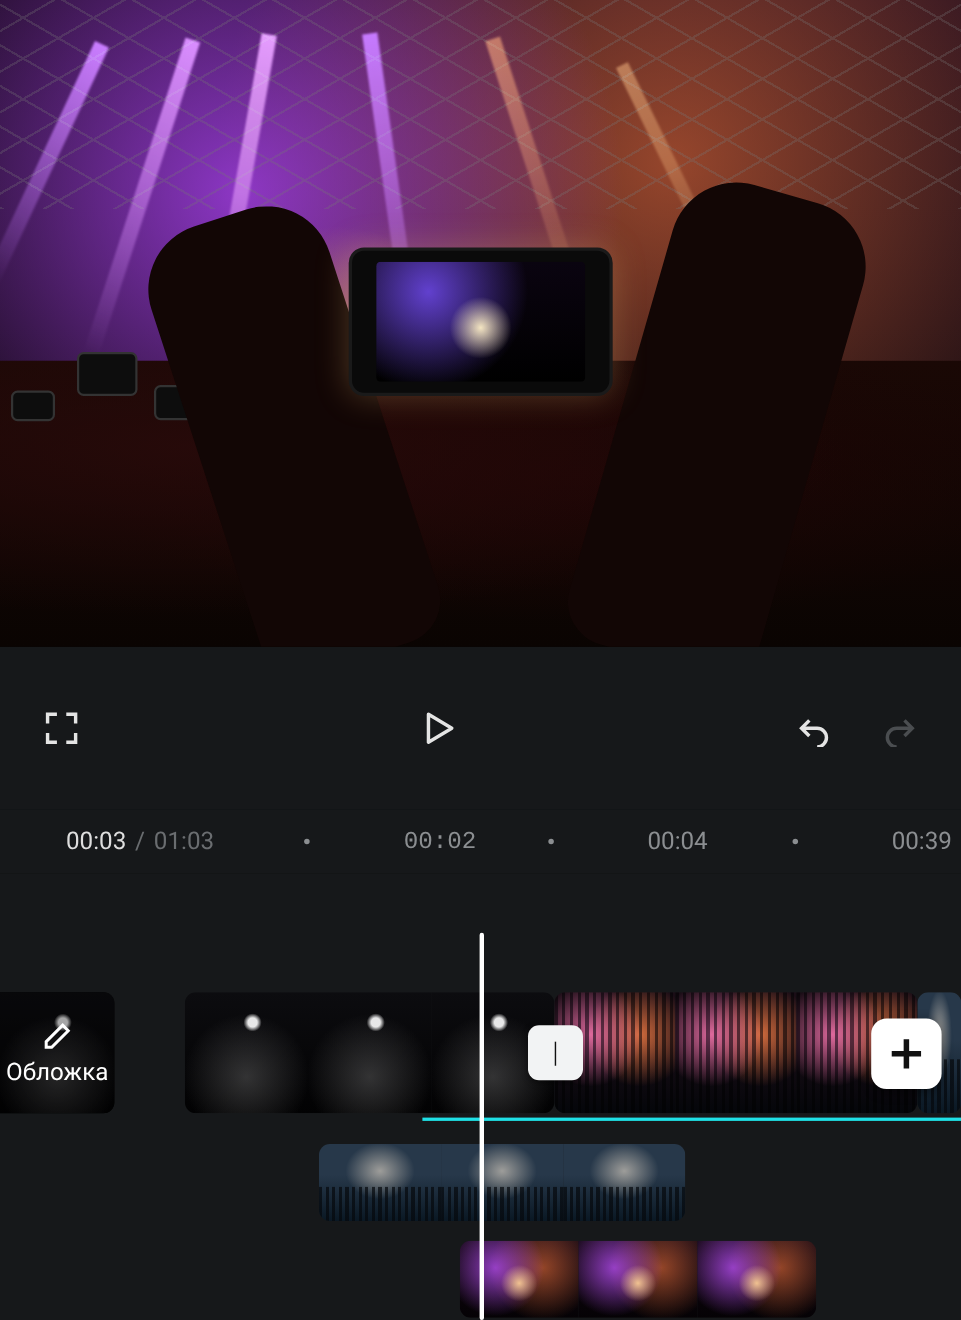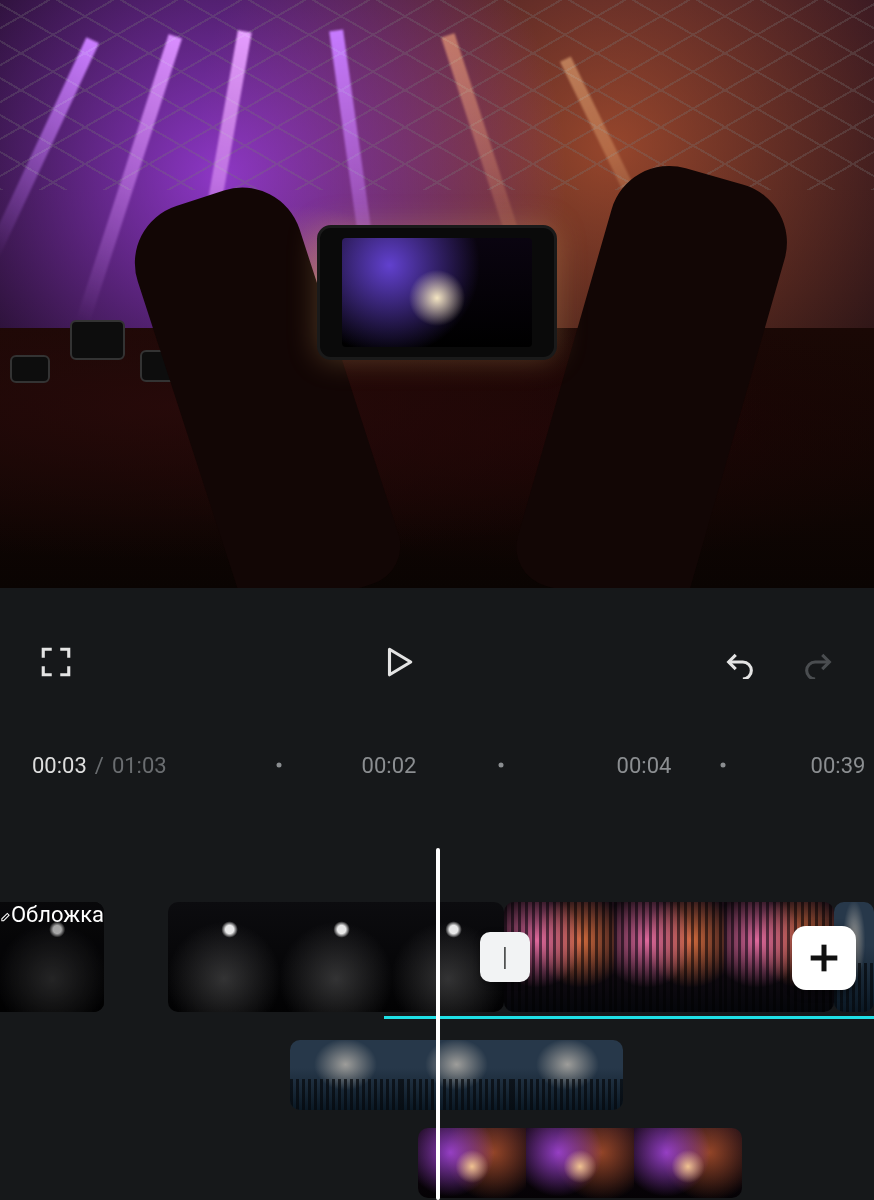--- a/index.html
+++ b/index.html
@@ -82,21 +82,21 @@
   .ctrl-btn { width:40px; height:40px; display:flex; align-items:center; justify-content:center; cursor:pointer; }
   .ctrl-btn svg { width:34px; height:34px; stroke:#e4e4e4; fill:none; stroke-width:2.2; }
   .ctrl-btn.disabled svg { stroke:#4a4d50; }
 
   
   .ruler {
     position:relative; width:100%; height:58px; background:#16181a;
     display:flex; align-items:center; padding:0 36px 0 32px;
     font-size:22px;
   }
-  .ruler .time-cur { color:#dedede; }
+  .ruler .time-cur { color:#dedede;margin-left:28px; }
   .ruler .time-sep { color:#6a6d70; margin:0 8px; }
   .ruler .time-dur { color:#6a6d70; }
   .ruler .ticks {
     position:absolute; left:0; right:0; top:0; bottom:0; pointer-events:none;
   }
   .ruler .tick { position:absolute; top:50%; transform:translate(-50%,-50%); color:#8b8e91; font-size:22px; }
   .ruler .dot  { position:absolute; top:50%; transform:translate(-50%,-50%); width:5px; height:5px; background:#8b8e91; border-radius:50%; }
 
   
   .timeline-area {
@@ -142,21 +142,21 @@
       linear-gradient(#140814,#050205);
   }
 
   
   .cover {
     position:absolute; left:0; top:108px; width:104px; height:110px; border-radius:0 10px 10px 0;
     overflow:hidden; background:#000; cursor:pointer;
   }
   .cover .bg { position:absolute; inset:0; }
   .cover .overlay {
-    position:absolute; inset:0; display:flex; flex-direction:row; align-items:flex-start; justify-content:center;
+    position:absolute; inset:0; display:flex; flex-direction:column; align-items:center; justify-content:center;
     background:rgba(0,0,0,.28);
   }
   .cover .overlay svg { width:30px; height:30px; stroke:#fff; fill:none; stroke-width:2.2; margin-bottom:6px;}
   .cover .label { color:#fff; font-size:22px; }
 
   
   .cyan-line {
     position:absolute; left:384px; right:0; top:222px; height:3px; background:#1fe0e6;
   }
 
@@ -236,23 +236,23 @@
     </div>
   </div>
 </div>
 
 <div class="ruler">
   <span class="time-cur">00:03</span>
   <span class="time-sep">/</span>
   <span class="time-dur">01:03</span>
   <div class="ticks" id="ruler-ticks">
       <div class="dot" style="left: 279px;"></div>
-      <div class="tick" style="left: 389px;">00:02</div>
+      <div class="tick" style="left: 400px; font-family: Liberation Mono, monospace;">00:02</div>
       <div class="dot" style="left: 501px;"></div>
-      <div class="tick" style="left: 616px; margin-left: 28px;">00:04</div>
+      <div class="tick" style="left: 616px;">00:04</div>
       <div class="dot" style="left: 723px;"></div>
       <div class="tick" style="left: 838px;">00:39</div>
     </div>
 </div>
 
 <div class="timeline-area">
 
   <div class="cover">
     <div class="bg thumb-a"></div>
     <div class="overlay">

